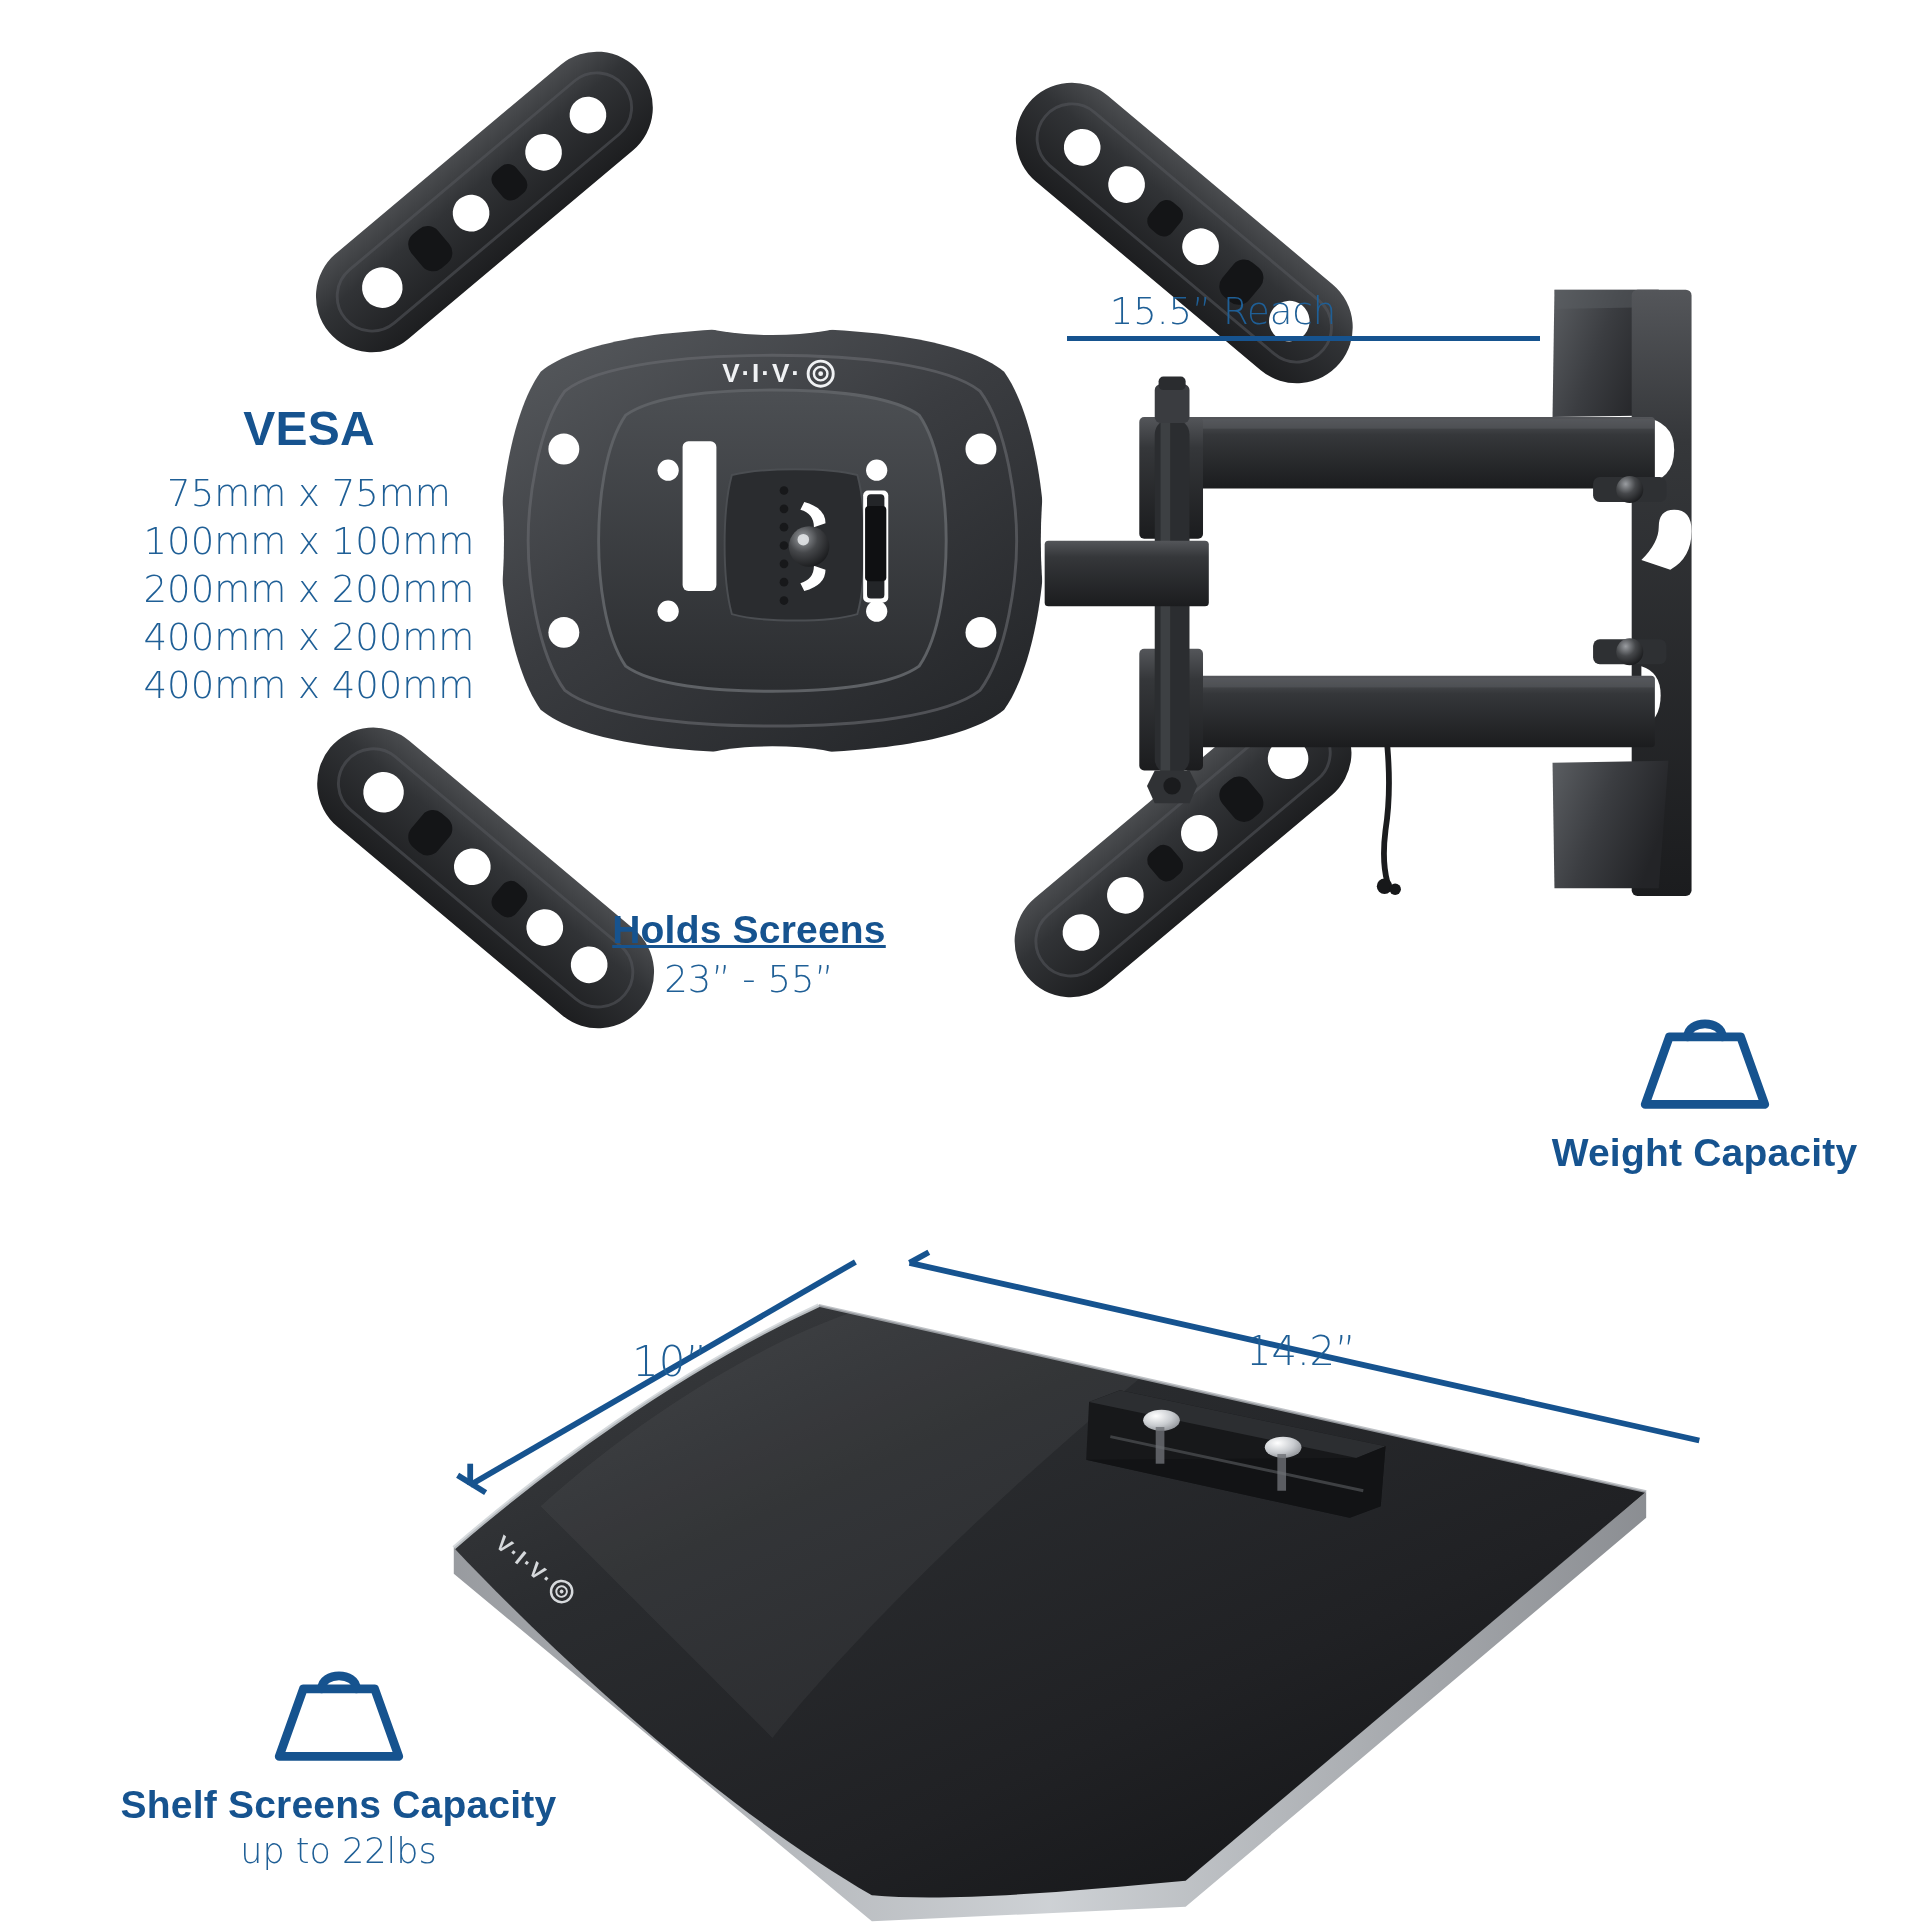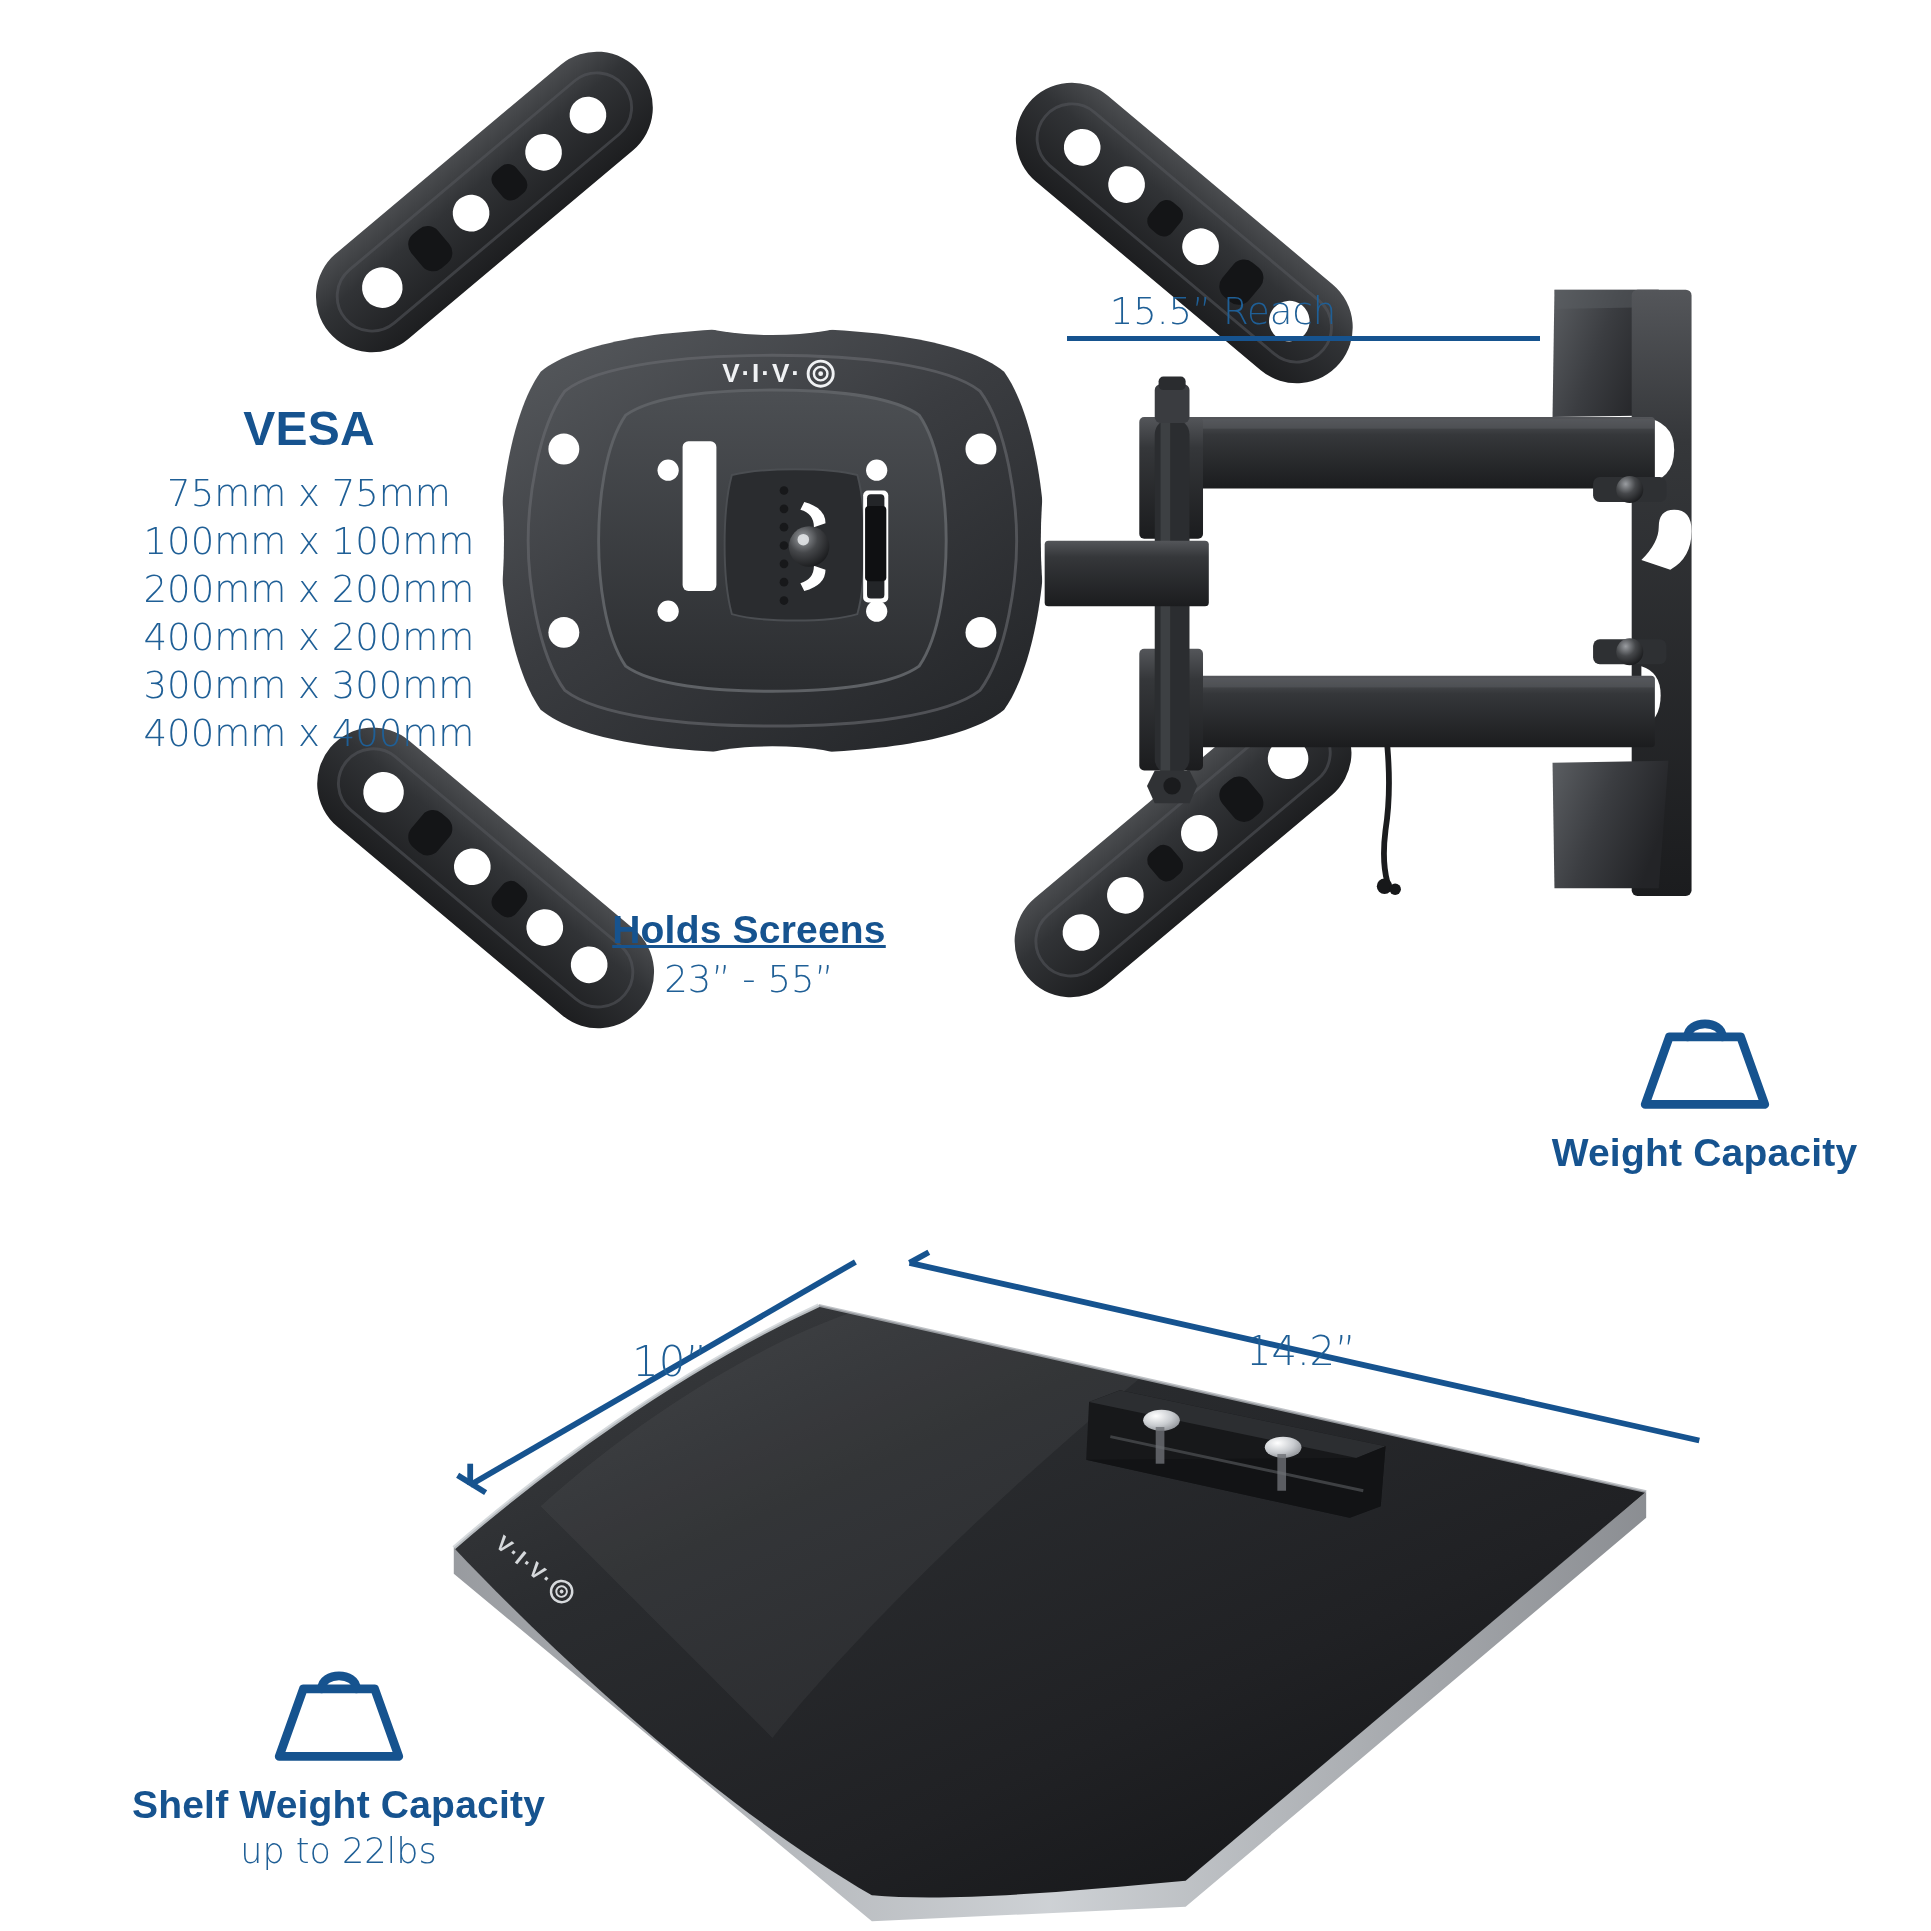--- a/index.html
+++ b/index.html
@@ -401,21 +401,20 @@
       <path d="M942 1308 L962 1297" stroke-width="6"></path>
     </g>
   </svg>
 
   <div id="vesa-block">
     <div id="vesa-title" class="heading-bold">VESA</div>
     <div class="vesa-item body-light">75mm x 75mm</div>
     <div class="vesa-item body-light">100mm x 100mm</div>
     <div class="vesa-item body-light">200mm x 200mm</div>
     <div class="vesa-item body-light">400mm x 200mm</div>
-    <div class="vesa-item body-light">300mm x 300mm</div>
     <div class="vesa-item body-light">400mm x 400mm</div>
   </div>
 
   <div id="holds-block">
     <div id="holds-title" class="heading-bold">Holds Screens</div>
     <div id="holds-range" class="body-light">23” - 55”</div>
   </div>
 
   <div id="reach-block">
     <div id="reach-label" class="body-light">15.5” Reach</div>
@@ -428,21 +427,21 @@
       <path d="M48 34 L122 34 L147 104 L23 104 Z" fill="none" stroke="#16538f" stroke-width="9" stroke-linejoin="round"></path>
     </svg>
     <div class="cap-title heading-bold">Weight Capacity</div>
   </div>
 
   <div id="shelf-capacity" class="cap-badge">
     <svg class="cap-icon" width="164" height="116" viewBox="0 0 170 120" xmlns="http://www.w3.org/2000/svg">
       <path d="M67 34 C67 16, 103 16, 103 34" fill="none" stroke="#16538f" stroke-width="9" stroke-linecap="round"></path>
       <path d="M48 34 L122 34 L147 104 L23 104 Z" fill="none" stroke="#16538f" stroke-width="9" stroke-linejoin="round"></path>
     </svg>
-    <div class="cap-title heading-bold">Shelf Weight Capacity</div>
+    <div class="cap-title heading-bold">Shelf Screens Capacity</div>
     <div class="cap-sub body-light">up to 22lbs</div>
   </div>
 
   <div class="dim-label" style="position:absolute; left:632px; top:1337px; font-size:42px;">10”</div>
   <div class="dim-label" style="position:absolute; left:1246px; top:1328px; font-size:40px;">14.2”</div>
 
 </div>
 
 
 </body></html>

